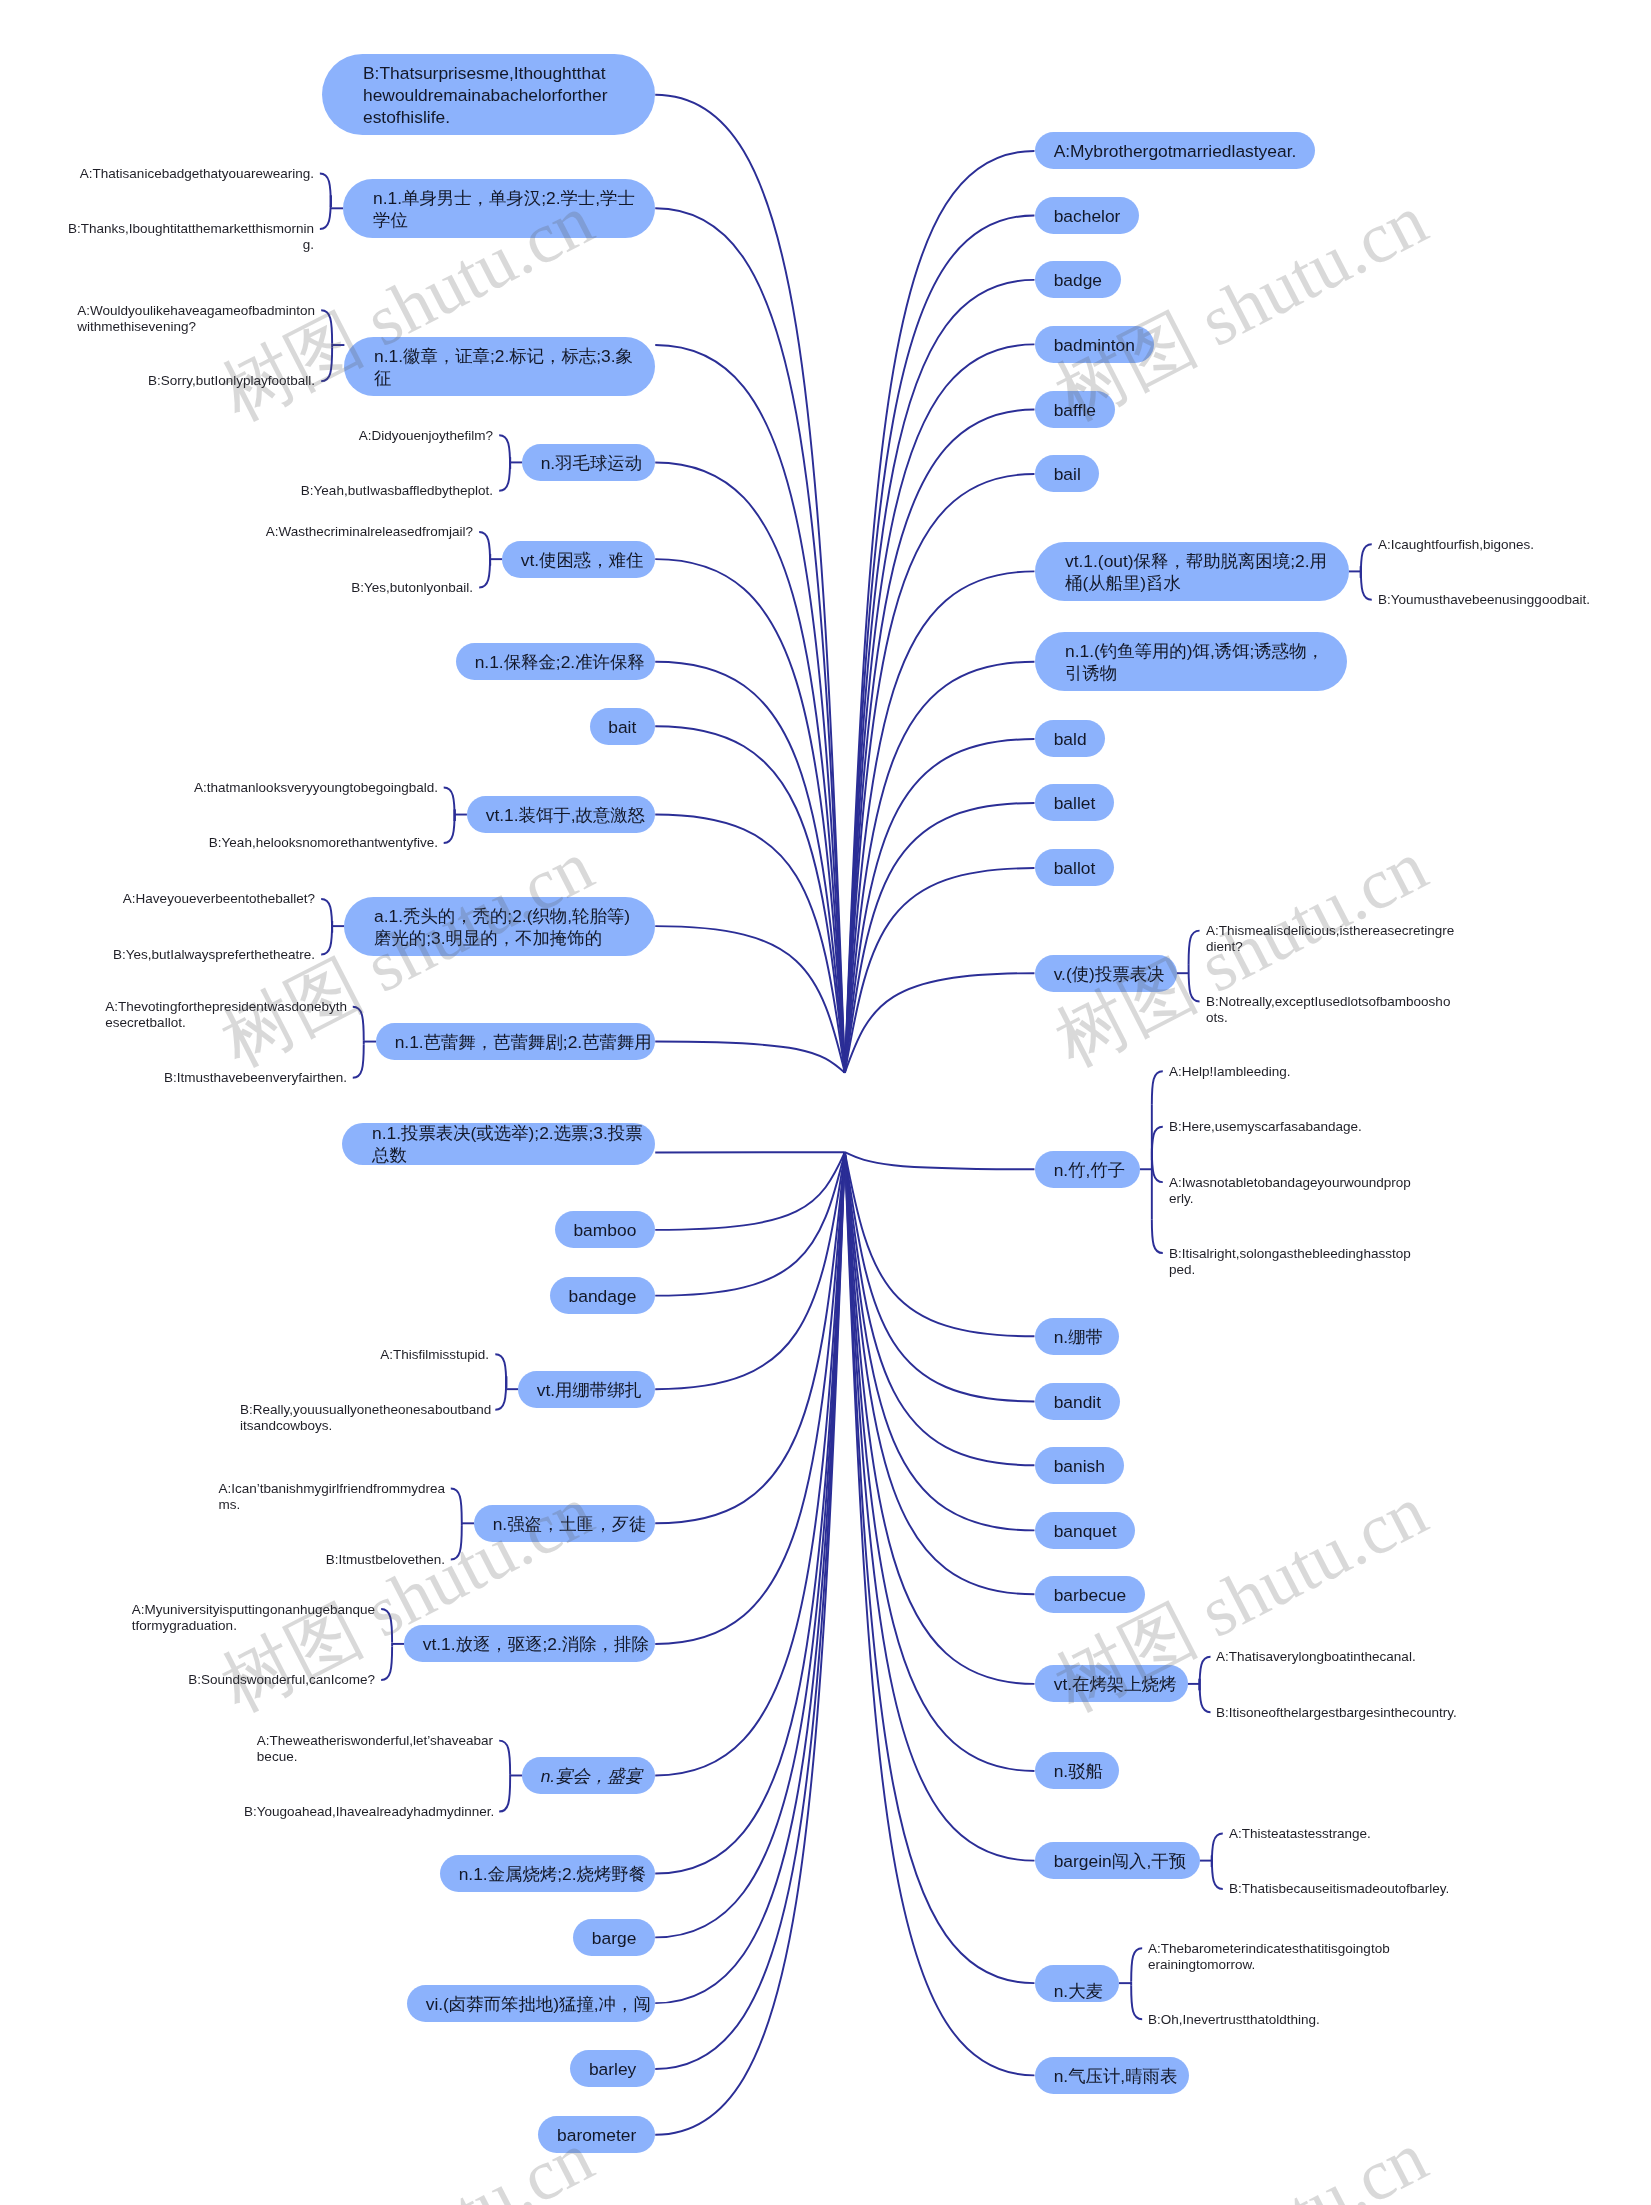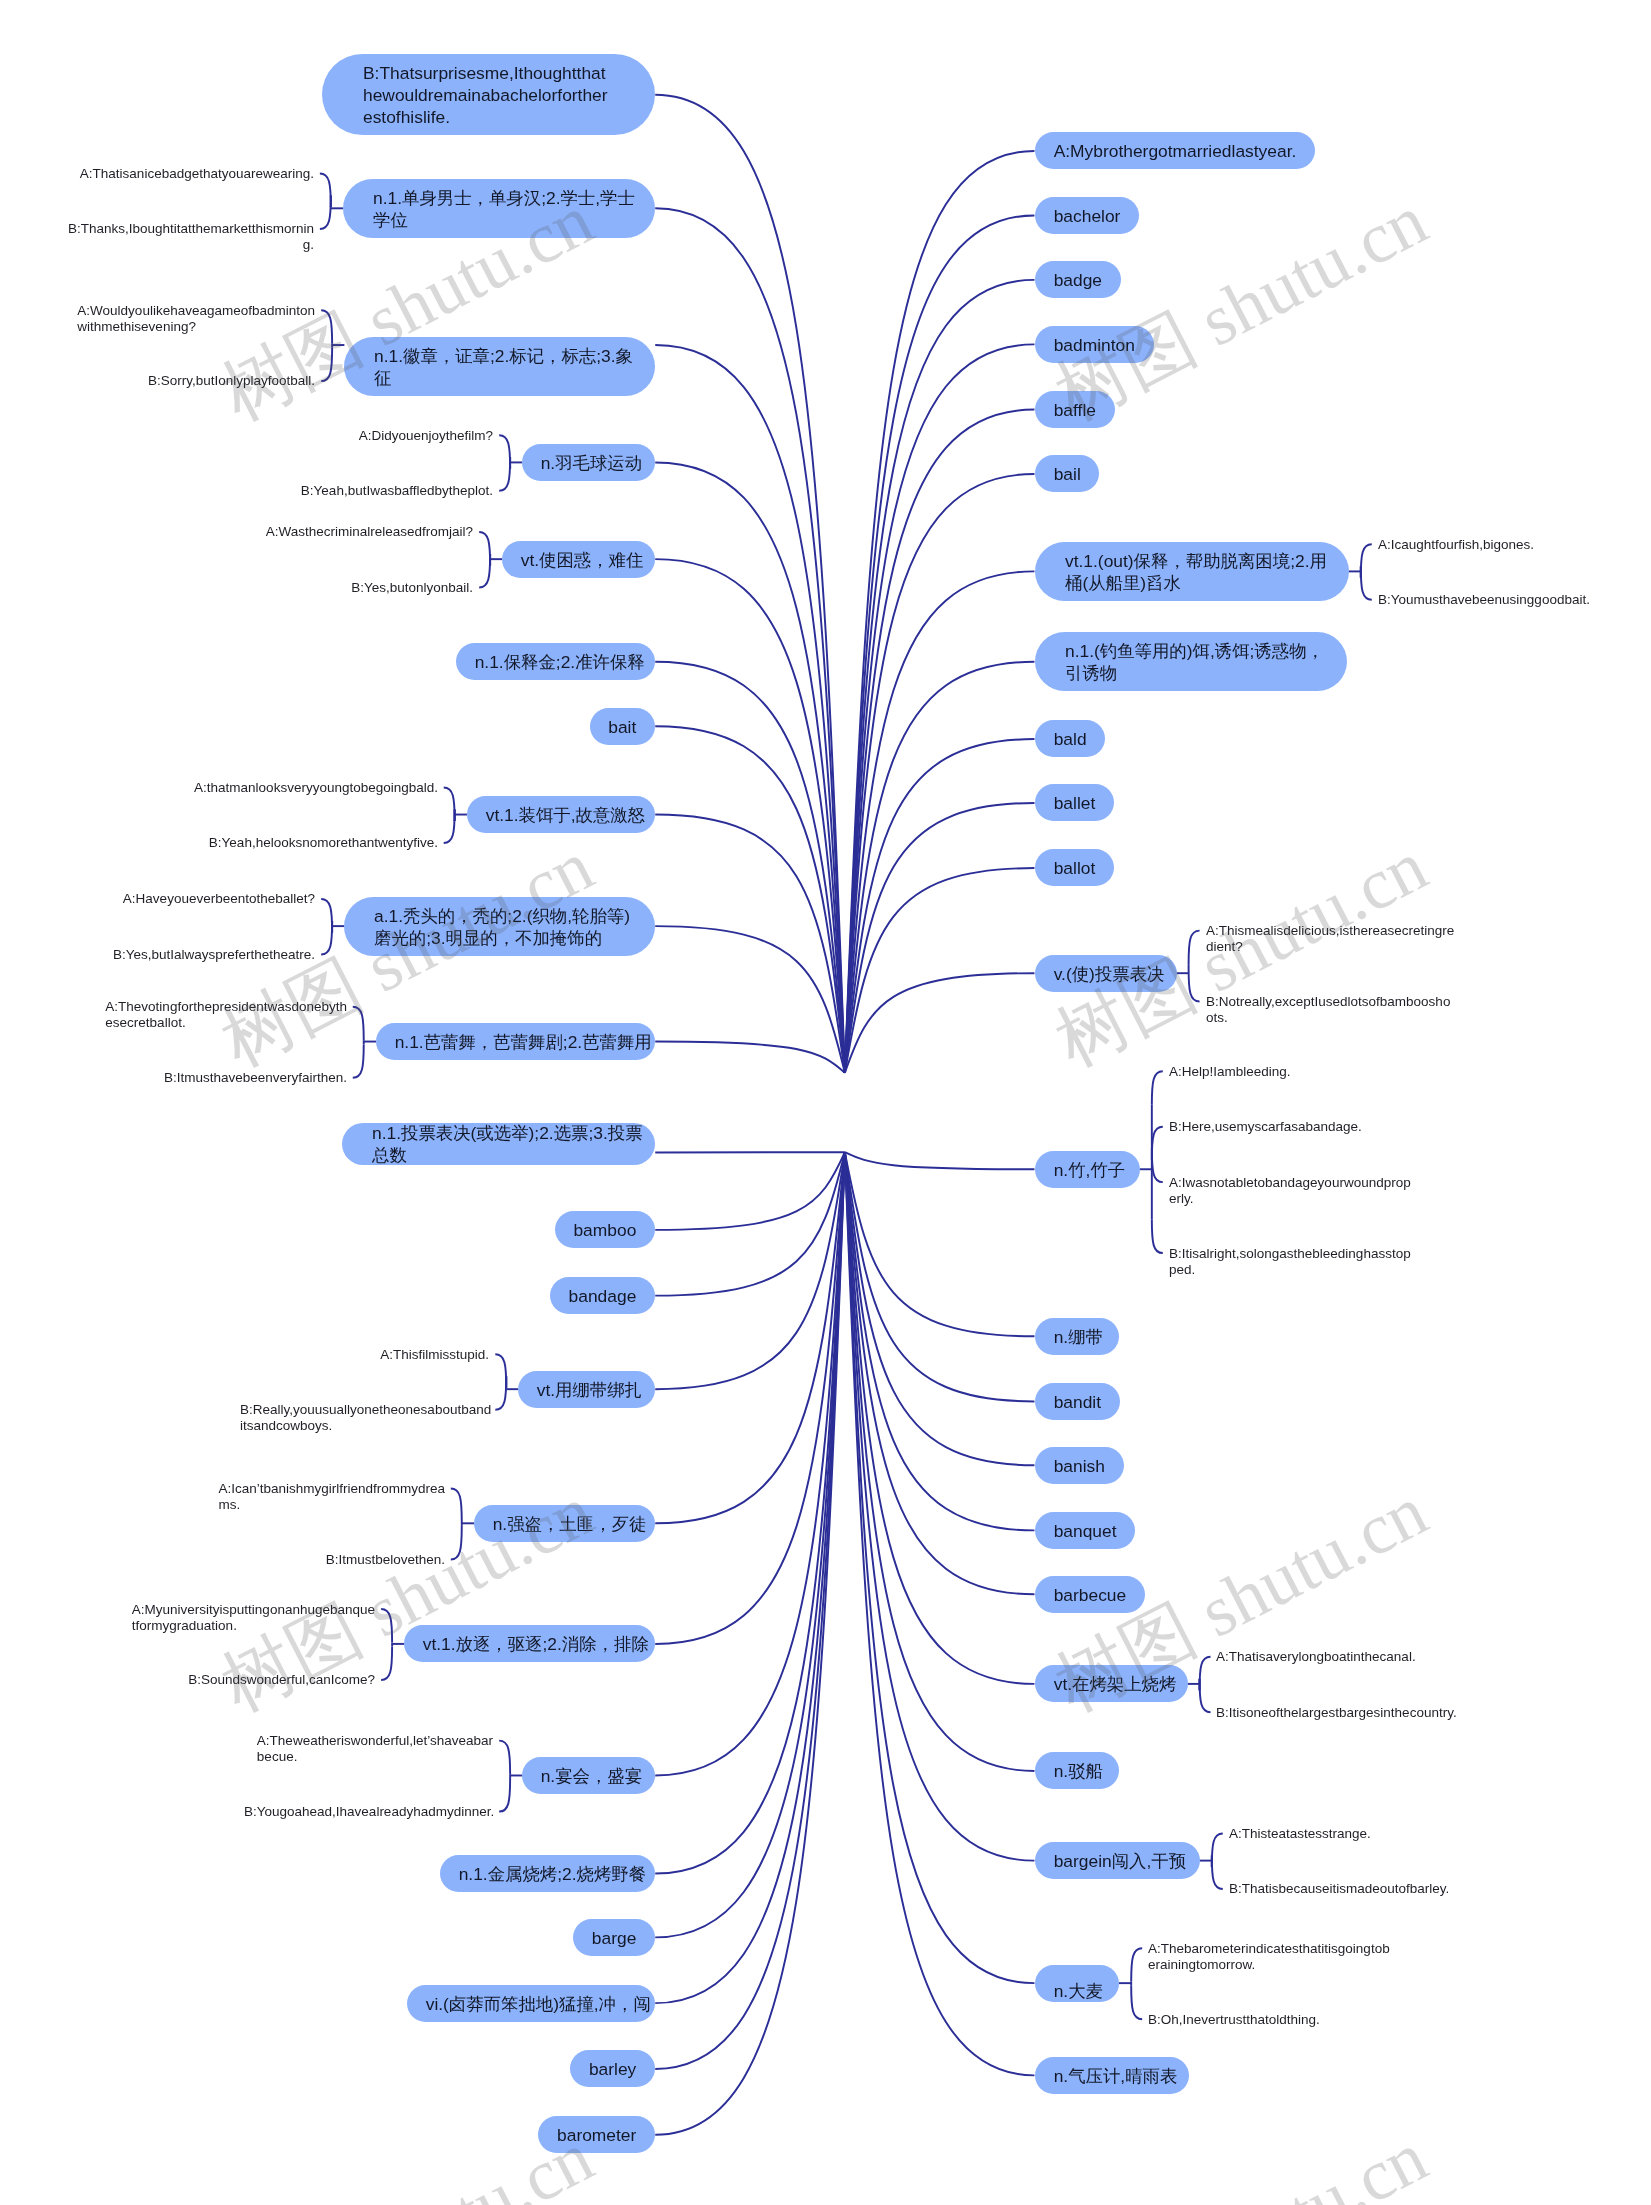--- a/index.html
+++ b/index.html
@@ -172,21 +172,21 @@
     <div class="node l" style="top: 897px; height: 59px; padding-left: 30px; padding-right: 30px; width: 311px; right: 996px;"><span>a.1.秃头的，秃的;2.(织物,轮胎等)
 磨光的;3.明显的，不加掩饰的</span></div>
     <div class="node l" style="top: 1023px; height: 37px; padding-left: 18.7px; padding-right: 18.7px; right: 996px; width: 279px;"><span>n.1.芭蕾舞，芭蕾舞剧;2.芭蕾舞用</span></div>
     <div class="node l" style="top: 1123px; height: 42px; padding-left: 30px; padding-right: 30px; width: 313px; right: 996px;"><span>n.1.投票表决(或选举);2.选票;3.投票
 总数</span></div>
     <div class="node l" style="top: 1211px; height: 37px; padding-left: 18.7px; padding-right: 18.7px; right: 996px;"><span>bamboo</span></div>
     <div class="node l" style="top: 1277px; height: 37px; padding-left: 18.7px; padding-right: 18.7px; right: 996px;"><span>bandage</span></div>
     <div class="node l" style="top: 1371px; height: 37px; padding-left: 18.7px; padding-right: 18.7px; right: 996px; width: 137px;"><span>vt.用绷带绑扎</span></div>
     <div class="node l" style="top: 1505px; height: 37px; padding-left: 18.7px; padding-right: 18.7px; right: 996px; width: 181px;"><span>n.强盗，土匪，歹徒</span></div>
     <div class="node l" style="top: 1625px; height: 37px; padding-left: 18.7px; padding-right: 18.7px; right: 996px; width: 251px;"><span>vt.1.放逐，驱逐;2.消除，排除</span></div>
-    <div class="node l" style="top: 1757px; height: 37px; padding-left: 18.7px; padding-right: 18.7px; right: 996px; width: 133px;"><span>n.宴会，盛宴</span></div>
+    <div class="node l" style="top: 1757px; height: 37px; padding-left: 18.7px; padding-right: 18.7px; right: 996px; width: 133px; font-style: italic;"><span>n.宴会，盛宴</span></div>
     <div class="node l" style="top: 1855px; height: 37px; padding-left: 18.7px; padding-right: 18.7px; right: 996px; width: 215px;"><span>n.1.金属烧烤;2.烧烤野餐</span></div>
     <div class="node l" style="top: 1919px; height: 37px; padding-left: 18.7px; padding-right: 18.7px; right: 996px;"><span>barge</span></div>
     <div class="node l" style="top: 1985px; height: 37px; padding-left: 18.7px; padding-right: 18.7px; right: 996px; width: 248px;"><span>vi.(卤莽而笨拙地)猛撞,冲，闯</span></div>
     <div class="node l" style="top: 2050px; height: 37px; padding-left: 18.7px; padding-right: 18.7px; right: 996px;"><span>barley</span></div>
     <div class="node l" style="top: 2116px; height: 37px; padding-left: 18.7px; padding-right: 18.7px; right: 996px;"><span>barometer</span></div>
     <div class="node r" style="top: 132px; height: 37px; padding-left: 18.7px; padding-right: 18.7px; left: 1035px;"><span>A:Mybrothergotmarriedlastyear.</span></div>
     <div class="node r" style="top: 197px; height: 37px; padding-left: 18.7px; padding-right: 18.7px; left: 1035px;"><span>bachelor</span></div>
     <div class="node r" style="top: 261px; height: 37px; padding-left: 18.7px; padding-right: 18.7px; left: 1035px;"><span>badge</span></div>
     <div class="node r" style="top: 326px; height: 37px; padding-left: 18.7px; padding-right: 18.7px; left: 1035px;"><span>badminton</span></div>
     <div class="node r" style="top: 391px; height: 37px; padding-left: 18.7px; padding-right: 18.7px; left: 1035px;"><span>baffle</span></div>

